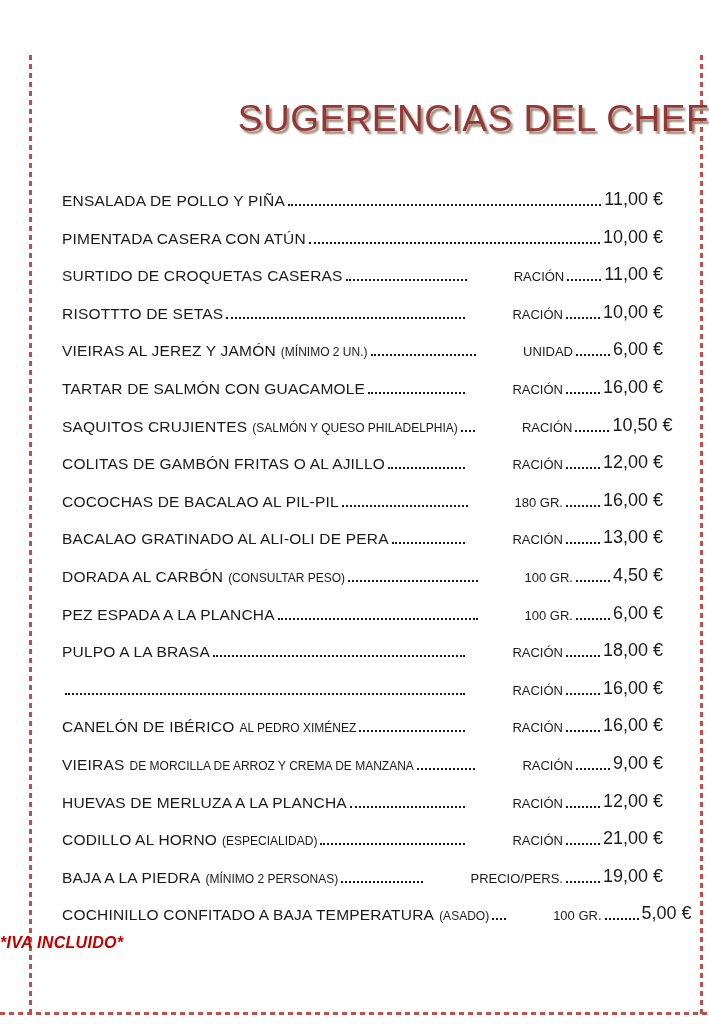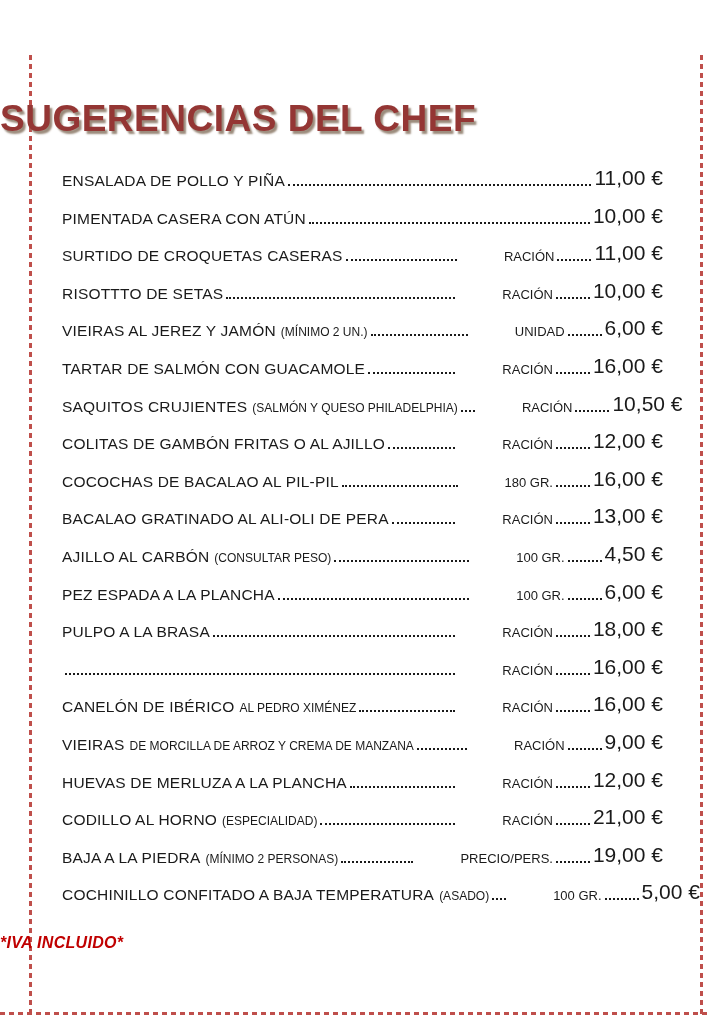--- a/index.html
+++ b/index.html
@@ -39,32 +39,32 @@
   #border-right { left: 700px; top: 55px; bottom: 9px; }
   #border-bottom{ left: 0; right: 0; bottom: 9px; }
 
   
   .page-title {
     margin: 0;
     position: absolute;
     top: 98px;
     left: 0;
     width: 100%;
-    text-align: left;
+    text-align: right;
     font-size: 37px;
-    font-weight: bold;
+    font-weight: normal;
     letter-spacing: 0.5px;
     color: var(--title-color, #943634);
     text-shadow: 2.5px 2.5px 2px var(--title-shadow, #9a8a7a);
   }
 
   
   .menu-list {
     position: absolute;
-    top: 168px;
+    top: 188px;
     left: 62px;
     width: 601px;
   }
   .row {
     display: flex;
     align-items: flex-end;
     height: 22px;
     margin-bottom: 15.6px;
     white-space: nowrap;
   }
@@ -87,21 +87,21 @@
   .dot-leader.short {
     flex: 0 0 34px;
     min-width: 0;
   }
   .item-unit {
     font-size: 13px;
     padding-bottom: 1px;
     margin-left: 44px;
   }
   .item-price {
-    font-size: 21px;
+    font-size: 18px;
     text-align: right;
   }
 
   
   .footer-note {
     position: absolute;
     top: 934px;
     left: 0;
     width: 100%;
     text-align: left;
@@ -184,21 +184,21 @@
       <span class="item-price">16,00 €</span>
     </div>
     <div class="row">
       <span class="item-name">BACALAO GRATINADO AL ALI-OLI DE PERA</span>
       <span class="dot-leader"></span>
       <span class="item-unit">RACIÓN</span>
       <span class="dot-leader short"></span>
       <span class="item-price">13,00 €</span>
     </div>
     <div class="row">
-      <span class="item-name">AJILLO AL CARBÓN</span>
+      <span class="item-name">DORADA AL CARBÓN</span>
       <span class="item-note">(CONSULTAR PESO)</span>
       <span class="dot-leader"></span>
       <span class="item-unit">100 GR.</span>
       <span class="dot-leader short"></span>
       <span class="item-price">4,50 €</span>
     </div>
     <div class="row">
       <span class="item-name">PEZ ESPADA A LA PLANCHA</span>
       <span class="dot-leader"></span>
       <span class="item-unit">100 GR.</span>

